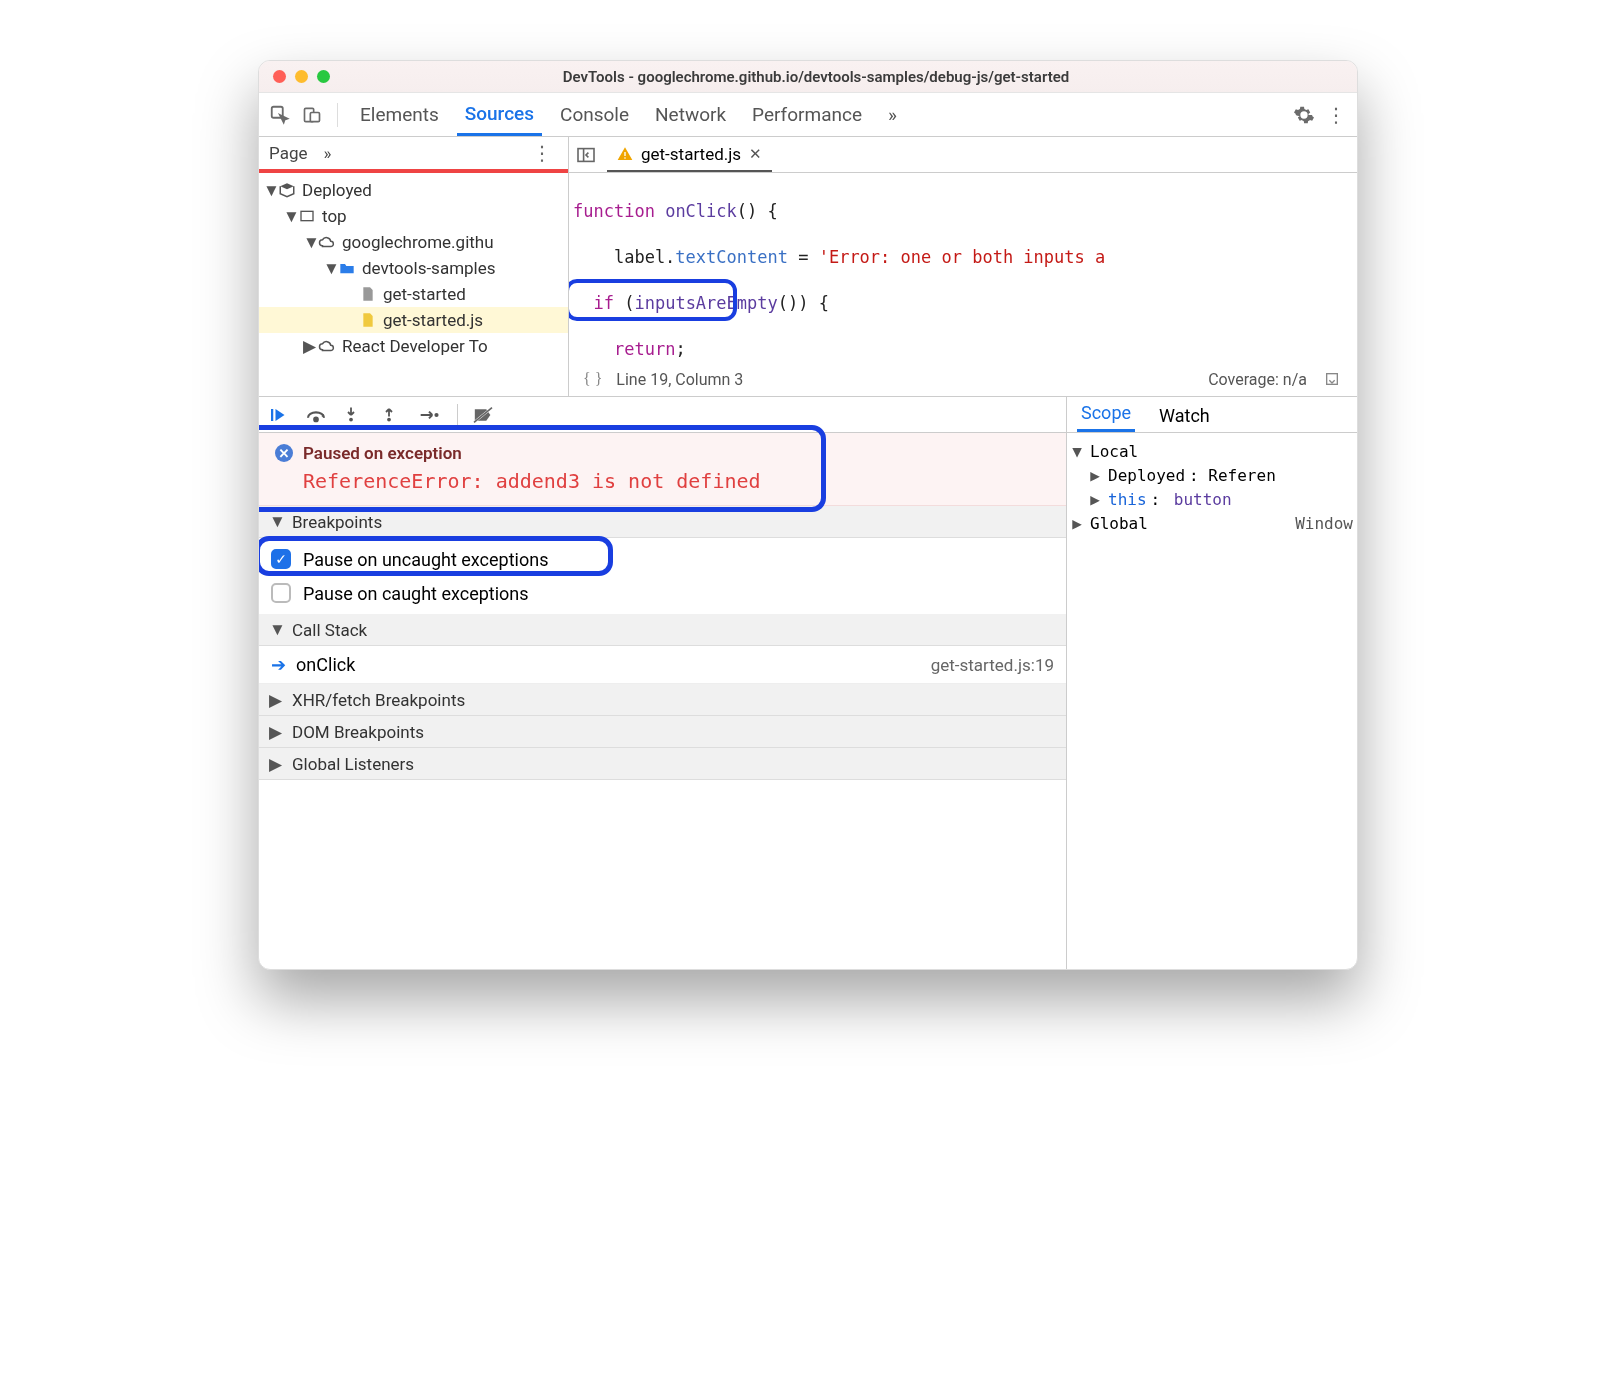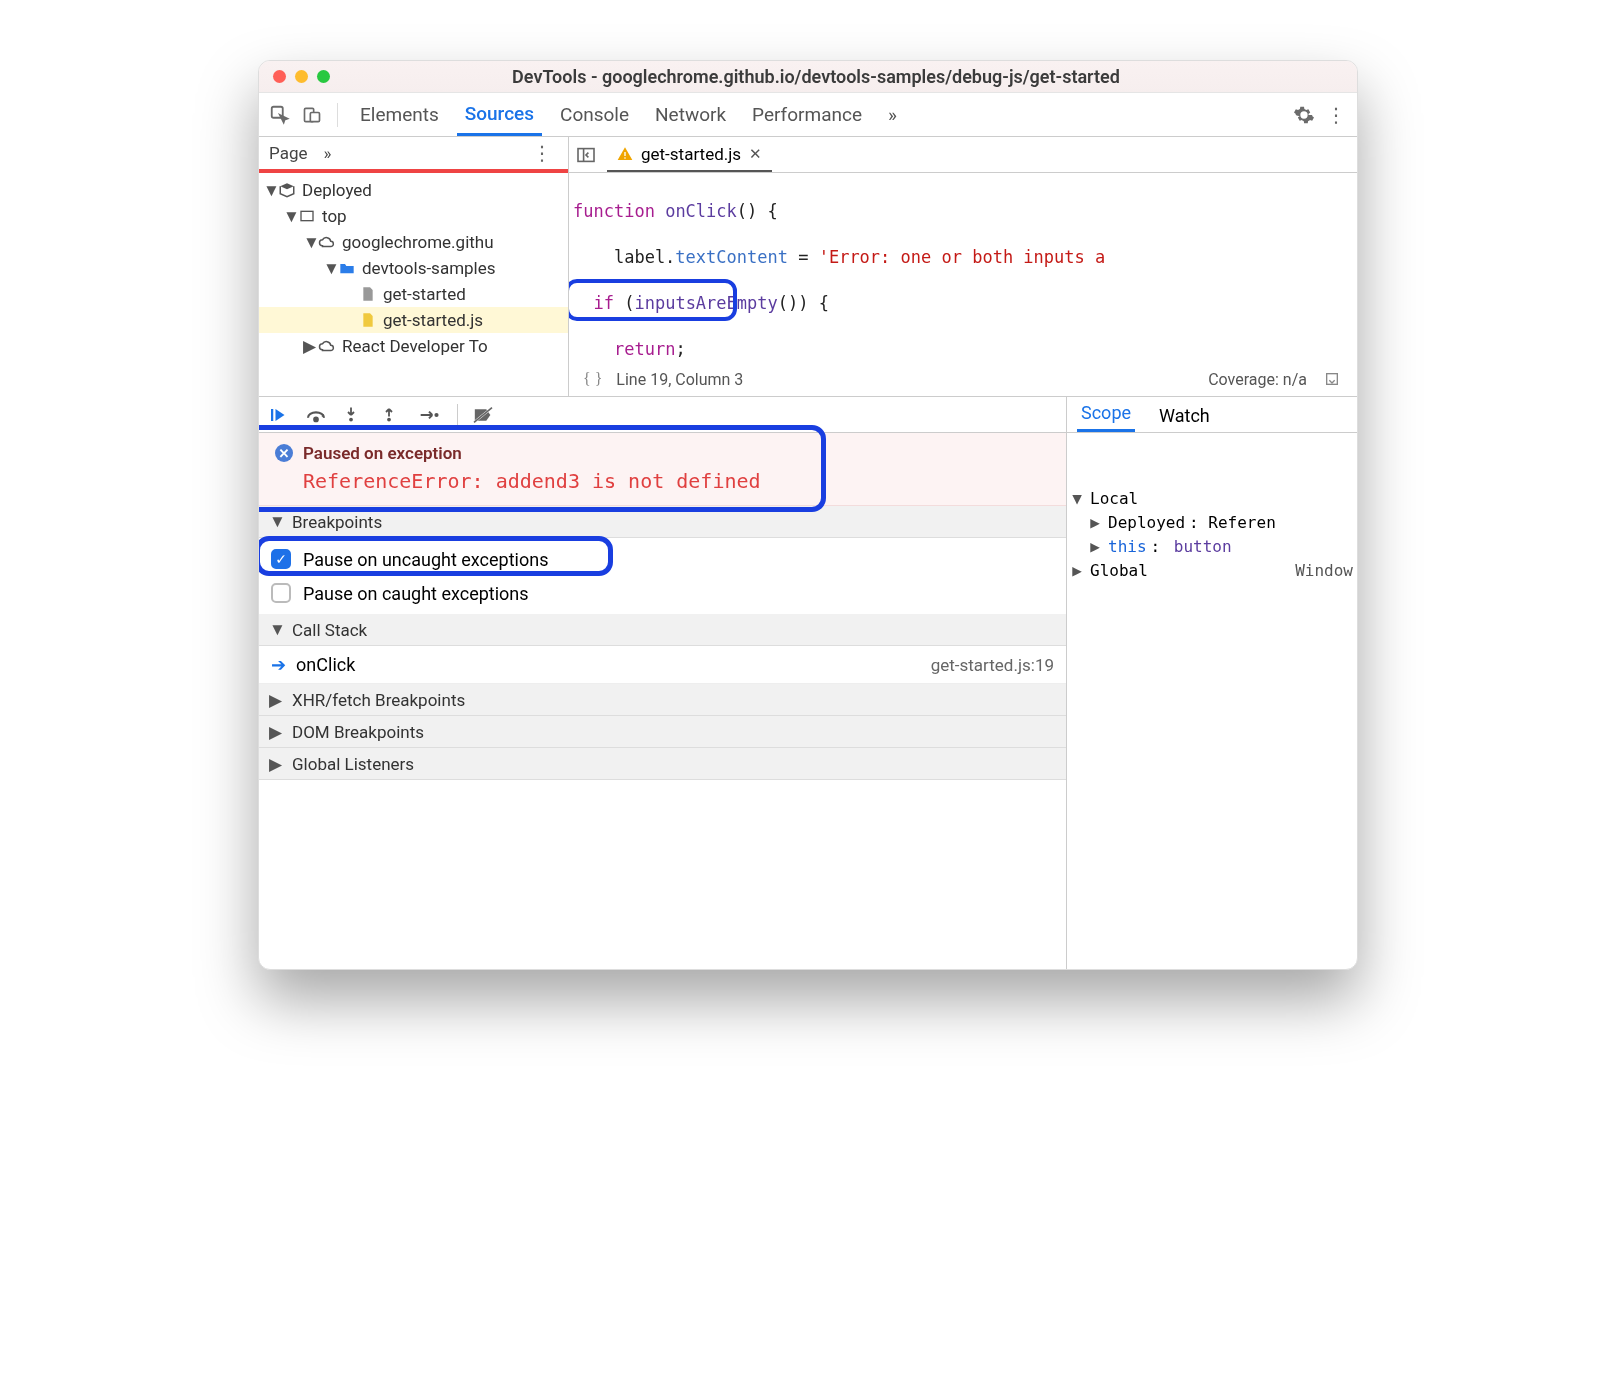--- a/index.html
+++ b/index.html
@@ -29,21 +29,21 @@
     display: flex;
     align-items: center;
     padding: 0 14px;
     gap: 9px;
     border-bottom: 1px solid #e5e5e5;
   }
   .traffic { width: 13px; height: 13px; border-radius: 50%; }
   .t-red { background: #ff5f57; }
   .t-yellow { background: #febc2e; }
   .t-green { background: #28c840; }
-  .title { flex: 1; text-align: center; font-weight: 600; font-size: 18px; color: #3b3b3b; padding-right: 50px;}
+  .title { flex: 1; text-align: center; font-weight: 600; font-size: 15px; color: #3b3b3b; padding-right: 50px;}
   
   .tabstrip {
     height: 44px;
     display: flex;
     align-items: center;
     border-bottom: 1px solid #ccc;
     padding: 0 10px;
     gap: 10px;
     font-size: 19px;
     color: #555;
@@ -94,21 +94,21 @@
   .pause-banner .msg { color:#e04040; font-family:Menlo,Consolas,monospace; font-size:20px; margin-top:6px; margin-left:28px;}
   .hi-outline { border:5px solid #193ee0; border-radius:14px; pointer-events:none; position:absolute;}
   .sec-hd { height:32px; display:flex; align-items:center; padding:0 10px; background:#f1f1f1; font-size:17px; color:#333; gap:8px; border-bottom:1px solid #ddd;}
   .sec-body { padding:4px 0;}
   .chk-row { display:flex; align-items:center; height:34px; padding:0 12px; font-size:18px; gap:12px;}
   .chk { width:20px; height:20px; border:2px solid #bbb; border-radius:5px; display:inline-flex; align-items:center; justify-content:center; color:#fff; font-size:14px;}
   .chk.on { background:#1e71e8; border-color:#1e71e8;}
   .stack-row { height:38px; display:flex; align-items:center; padding:0 12px; font-size:18px; gap:10px; border-bottom:1px solid #eee;}
   .stack-row .loc { margin-left:auto; color:#666; font-size:17px;}
   
-  .dbg-right { width:290px; display:flex; flex-direction:column; overflow:hidden;gap:47px;}
+  .dbg-right { width:290px; display:flex; flex-direction:column; overflow:hidden;}
   .dbg-right .tabs { height:36px; display:flex; align-items:end; border-bottom:1px solid #ccc; padding:0 10px; gap:20px; font-size:18px;}
   .dbg-right .tabs .t { padding:6px 4px; cursor:pointer;}
   .dbg-right .tabs .t.active { color:#1a73e8; border-bottom:3px solid #1a73e8;}
   .scope { padding:6px 4px; font-family:Menlo,Consolas,monospace; font-size:16px;}
   .scope .r { height:24px; display:flex; align-items:center; gap:4px; white-space:nowrap; overflow:hidden;}
   .scope .val-obj{color:#5b3c9f}.scope .val-kw{color:#1864d9}
   svg { display:block;}
 </style>
 </head>
 <body>

